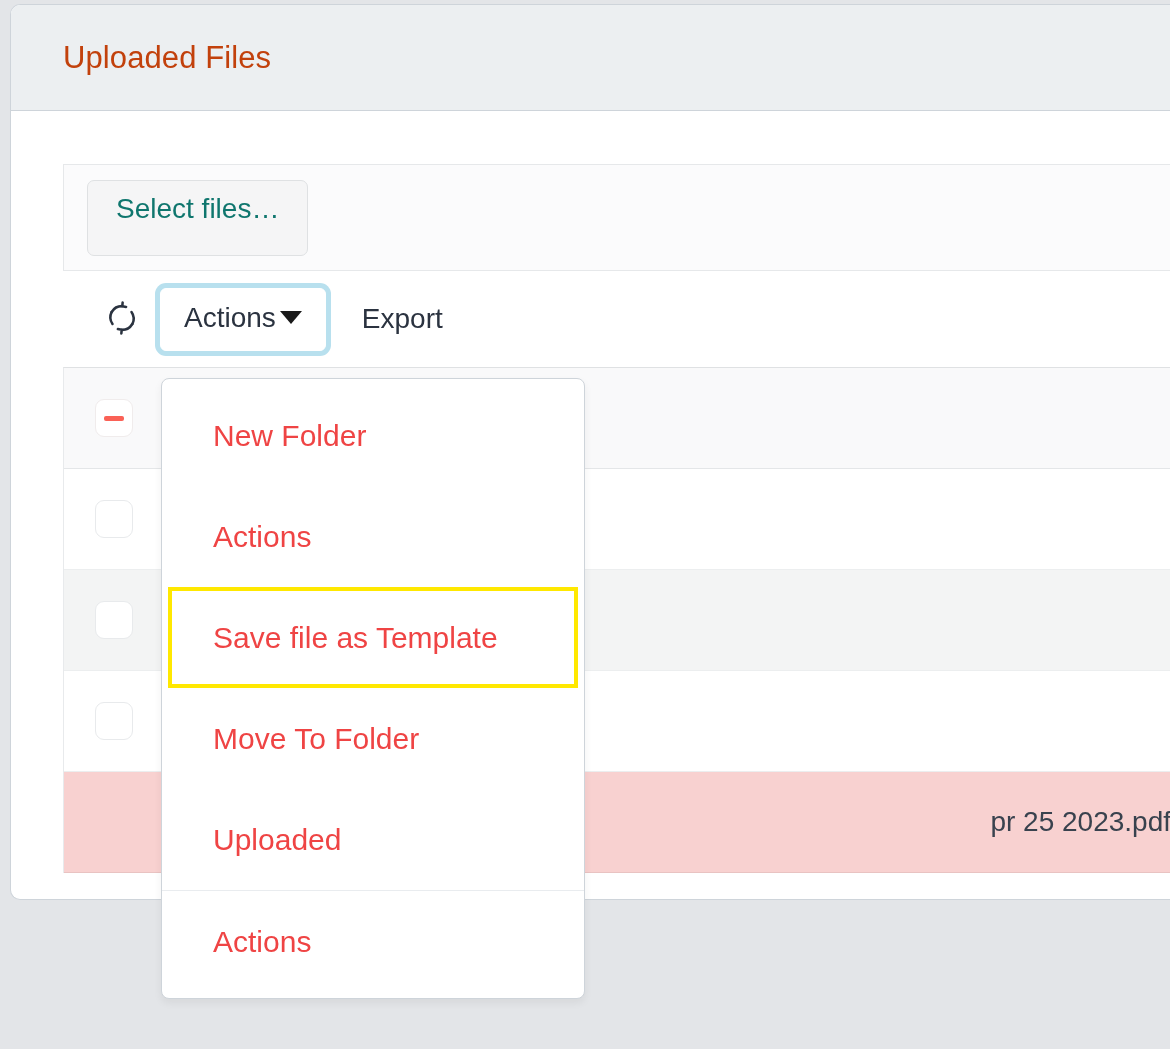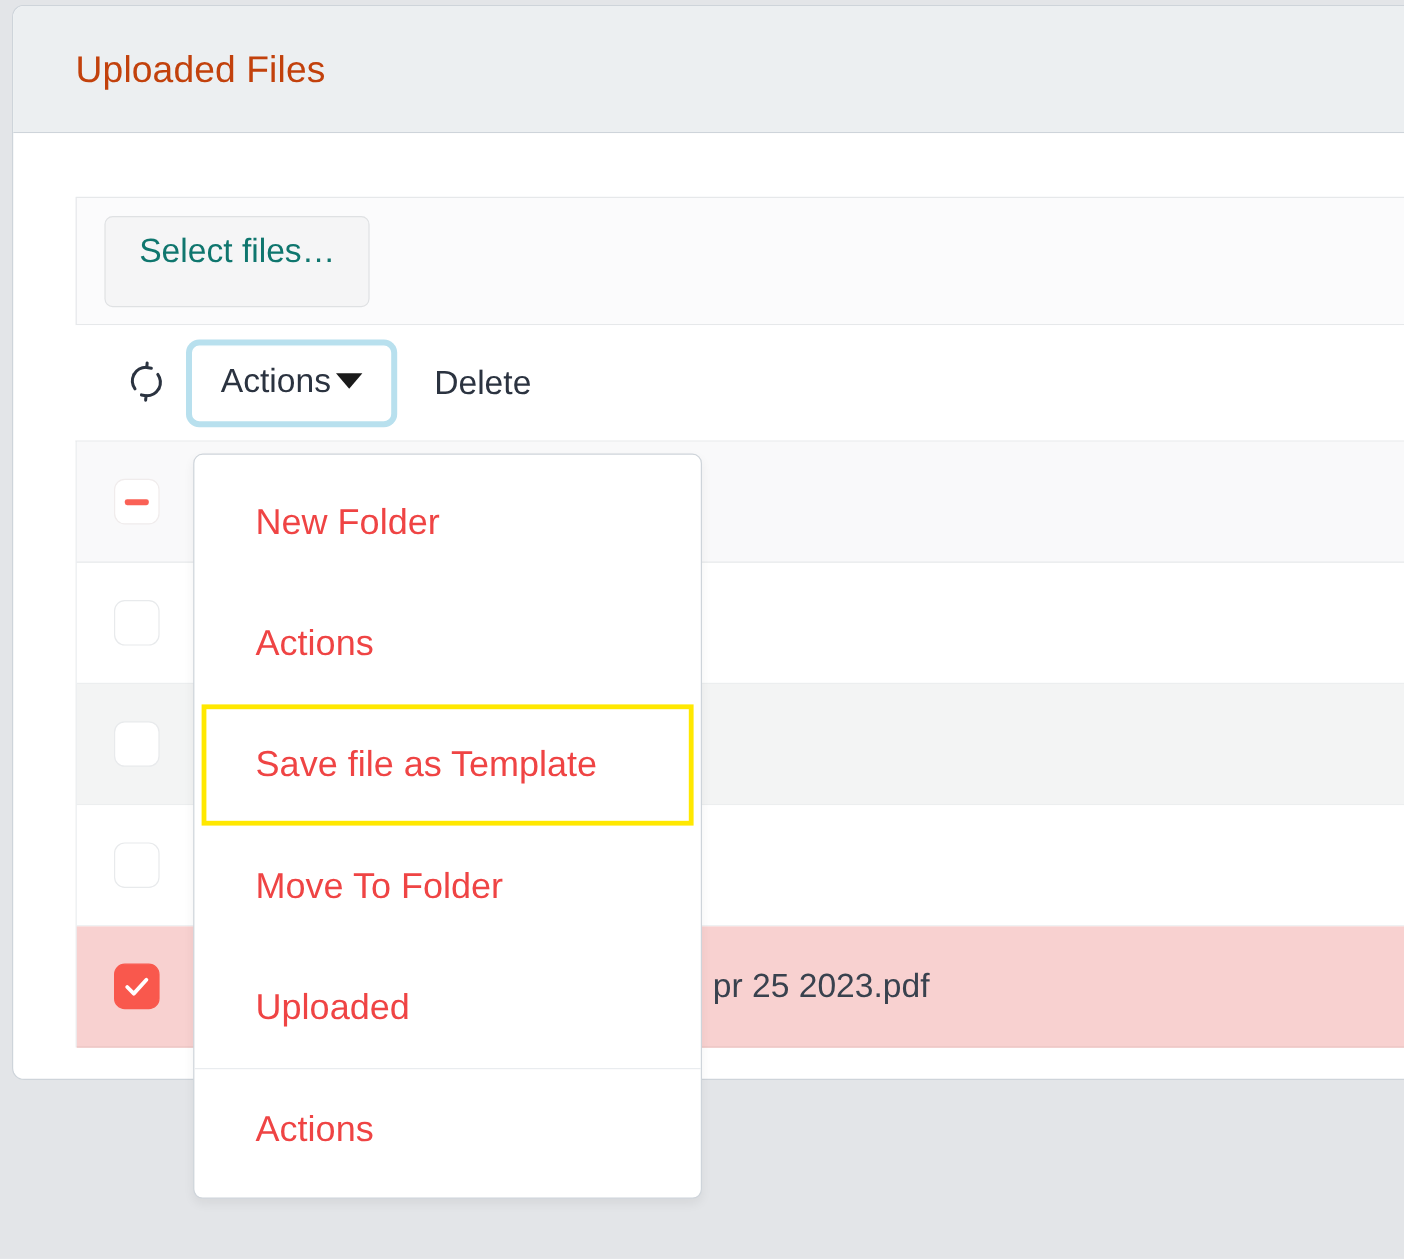--- a/index.html
+++ b/index.html
@@ -142,21 +142,21 @@
     height: 101px;
     display: flex;
     align-items: center;
     border-bottom: 1px solid #e4e6e8;
     box-sizing: border-box;
     position: relative;
   }
   .file-row.head      { background: #f9f9fa; }
   .file-row.plain     { background: #ffffff; border-bottom-color: #eceeef; }
   .file-row.striped   { background: #f3f4f4; border-bottom-color: #eceeef; }
-  .file-row.selected  { background: #f8d1d0; border-bottom-color: #e9c3c2; }
+  .file-row.selected  { background: #f8d1d0; border-bottom-color: #e9c3c2; justify-content: flex-end; }
 
   .cb-cell {
     width: 100px;
     display: flex;
     align-items: center;
     justify-content: center;
     flex: none;
   }
   .cbox {
     width: 38px;
@@ -267,21 +267,21 @@
             <path d="M18.6 15.7A7.5 7.5 0 0 0 18 8.2"></path>
           </svg>
         </span>
       </button>
 
       <button class="actions-btn">
         <span>Actions</span>
         <span class="caret"></span>
       </button>
 
-      <button class="export-btn">Delete</button>
+      <button class="export-btn">Export</button>
     </div>
 
     <div class="file-table">
 
       <div class="file-row head">
         <div class="cb-cell">
           <span class="cbox indeterminate"></span>
         </div>
         <div class="name-cell"></div>
       </div>

